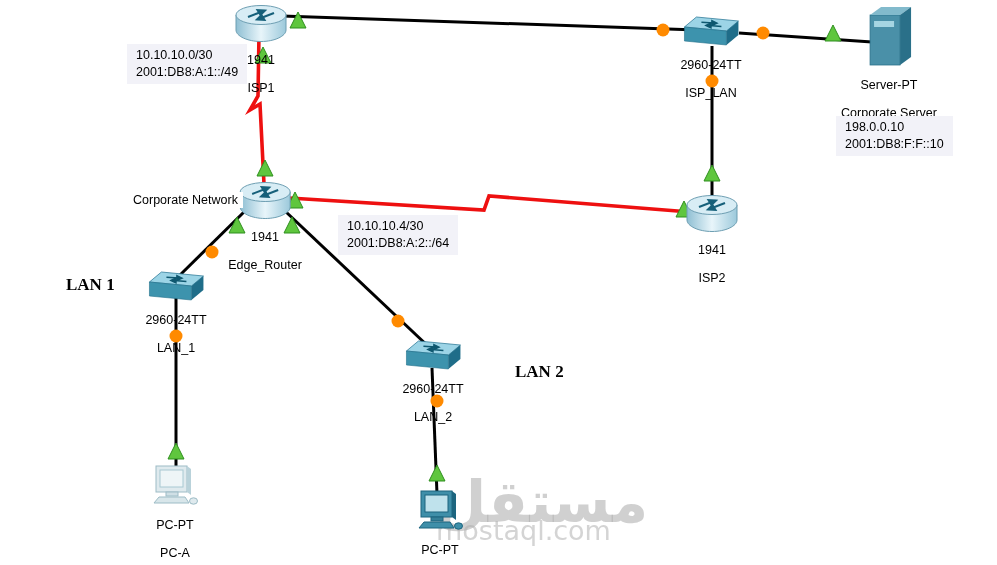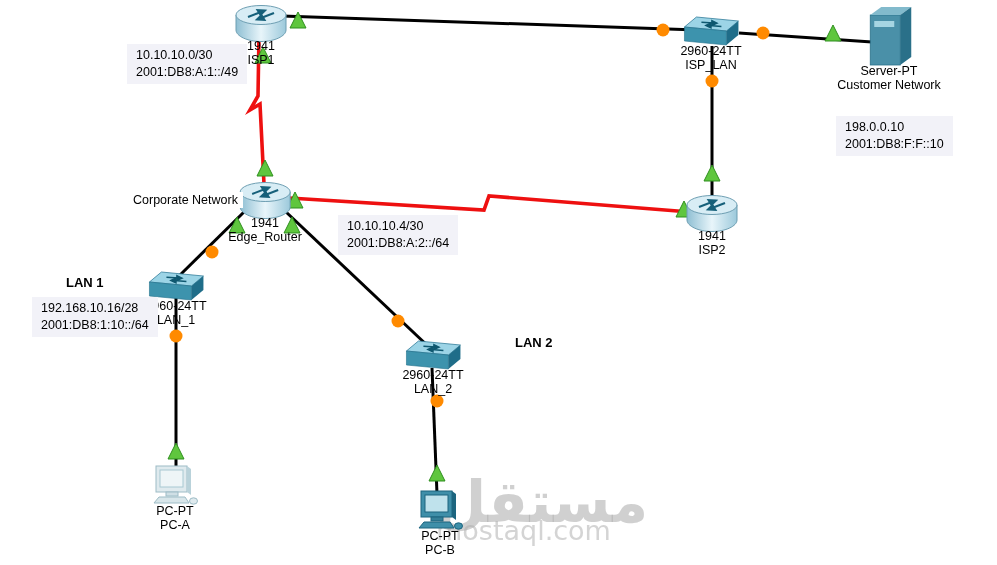--- a/index.html
+++ b/index.html
@@ -11,32 +11,32 @@
   }
   
   #watermark   { position:absolute; z-index:0; left:436px; top:476px; pointer-events:none; }
   #links-layer { position:absolute; z-index:1; left:0; top:0; }
   .device      { position:absolute; z-index:2; transform:translateX(-50%);
                  display:flex; flex-direction:column; align-items:center; cursor:pointer; }
   .note, .netlabel, .lan-title { position:absolute; z-index:3; }
 
   
   .dev-label { margin-top:-4px; text-align:center; font-size:12.5px; line-height:14px; white-space:nowrap; }
-  .dev-label span { display:block; }
+  .dev-label span { display:block;margin-top:14px; }
 
   
   .netlabel {
     background:#f2f2f8; padding:3px 9px; 
     font-size:12.5px; line-height:17px; white-space:nowrap;
   }
   .netlabel div { display:block; }
 
   
   .note { background:#ffffff; padding:1px 5px; font-size:12.5px; white-space:nowrap; }
-  .lan-title { background:#ffffff; padding:1px 4px; font-size:13px; font-weight:bold; white-space:nowrap; }
+  .lan-title { background:#ffffff; padding:1px 4px; font-size:17px; font-weight:bold; white-space:nowrap;font-family:Liberation Serif, serif; }
 
   
   #watermark .wm-ar { font-family:"DejaVu Sans", sans-serif; font-weight:bold;
     font-size:58px; line-height:52px; color:rgba(170,170,170,0.55); direction:rtl; }
   #watermark .wm-en { font-family:"DejaVu Sans", sans-serif;
     font-size:27px; line-height:26px; color:rgba(170,170,170,0.50); margin-top:-10px; margin-left:0; }
 
   
   .eth    { stroke:#000000; stroke-width:3; fill:none; }
   .serial { stroke:#ee1010; stroke-width:3.6; fill:none; stroke-linejoin:miter; }
@@ -165,21 +165,21 @@
         <span>ISP_LAN</span>
     </div>
   </div>
 
   <div class="device" style="left:889px; top:6px">
     <svg class="icon" width="46" height="62">
         <use href="#sym-server"></use>
       </svg>
     <div class="dev-label">
       <span>Server-PT</span>
-        <span>Customer Network</span>
+        <span>Corporate Server</span>
     </div>
   </div>
 
   <div class="device" style="left:712px; top:193px">
     <svg class="icon" width="52" height="40">
         <use href="#sym-router"></use>
       </svg>
     <div class="dev-label">
       <span>1941</span>
         <span>ISP2</span>
@@ -231,37 +231,33 @@
         <use href="#sym-pc-teal"></use>
       </svg>
     <div class="dev-label">
       <span>PC-PT</span>
         <span>PC-B</span>
     </div>
   </div>
 
   <div class="note" style="left:128px; top:192px">Corporate Network</div>
   <div class="lan-title" style="left:62px; top:274px">LAN 1</div>
-  <div class="lan-title" style="left:511px; top:334px">LAN 2</div>
+  <div class="lan-title" style="left:511px; top:361px">LAN 2</div>
 
   <div class="netlabel" style="left:127px; top:44px">
     <div>10.10.10.0/30</div>
     <div>2001:DB8:A:1::/49</div>
   </div>
 
   <div class="netlabel" style="left:338px; top:215px">
     <div>10.10.10.4/30</div>
     <div>2001:DB8:A:2::/64</div>
   </div>
 
 
   <div class="netlabel" style="left:836px; top:116px">
     <div>198.0.0.10</div>
     <div>2001:DB8:F:F::10</div>
   </div>
 
-  <div class="netlabel" style="left:32px; top:297px">
-    <div>192.168.10.16/28</div>
-    <div>2001:DB8:1:10::/64</div>
-  </div>
 
 
 </div>
 
 </body></html>

